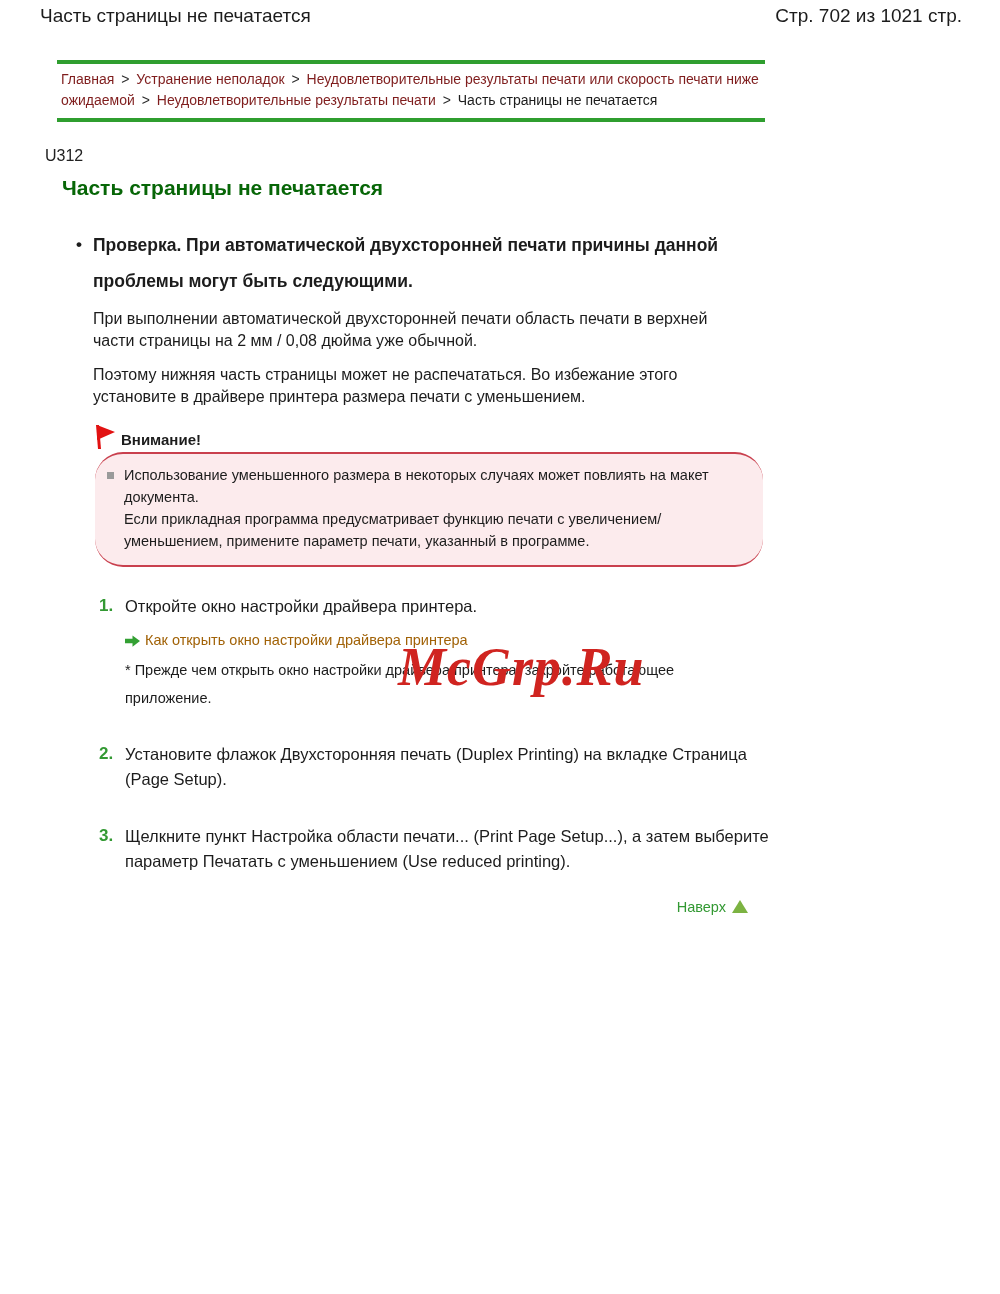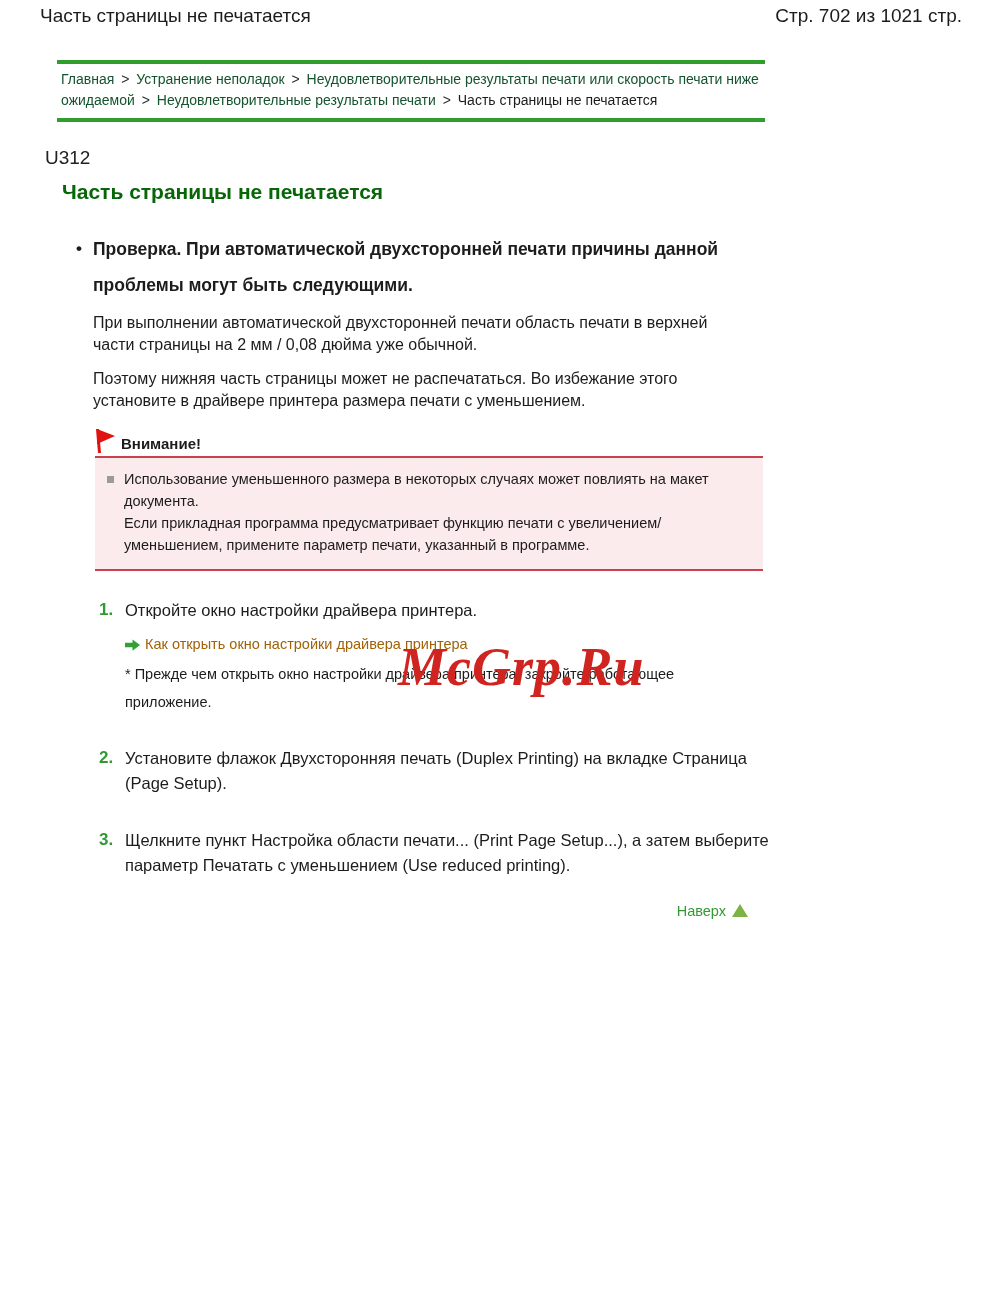--- a/index.html
+++ b/index.html
@@ -21,26 +21,26 @@
   
   .breadcrumb {
     margin: 33px 0 0 57px;
     width: 708px;
     border-top: 4px solid #2f9e2f;
     border-bottom: 4px solid #2f9e2f;
     padding: 5px 4px 7px 4px;
     font-size: 14px;
     line-height: 1.5;
   }
-  .crumb-link { color: #14532d; text-decoration: none; cursor: pointer; }
+  .crumb-link { color: #7f1d1d; text-decoration: none; cursor: pointer; }
   .crumb-current { color: #1c1c1c; }
   .crumb-sep { color: #2c2c2c; padding: 0 3px; }
 
   
-  .article-code { margin: 25px 0 0 45px; font-size: 19px; color: #222; }
+  .article-code { margin: 25px 0 0 45px; font-size: 16px; color: #222; }
   .page-title {
     margin: 11px 0 0 62px;
     font-size: 21px; font-weight: bold; color: #076607;
   }
 
   
   .check { margin: 27px 0 0 76px; }
   .check-head { display: flex; font-size: 17.5px; font-weight: bold; line-height: 36px; }
   .check-bullet { width: 17px; flex: none; font-size: 17px; }
   .check-heading { max-width: 638px; }
@@ -57,21 +57,21 @@
     display: flex; align-items: center;
     font-size: 15px; font-weight: bold;
     padding-bottom: 3px;
   }
   .flag-icon { width: 24px; height: 26px; margin: -6px 4px 0 -2px; flex: none; }
   .attention-body {
     border-top: 2px solid #c9404e;
     border-bottom: 2px solid #c9404e;
     background: #fcebed;
     padding: 10px 46px 13px 12px;
-    font-size: 14.5px; line-height: 22px;
+    font-size: 14.5px; line-height: 22px; border-radius: 28px;
   }
   .attention-item { display: flex; }
   .sq-bullet { width: 7px; height: 7px; background: #9a9a9a; margin: 8px 10px 0 0; flex: none; }
 
   
   .steps { margin-left: 99px; }
   .step { display: flex; margin-top: 27px; }
   .step-2 { margin-top: 30px; }
   .step-3 { margin-top: 32px; }
   .step-num { width: 26px; flex: none; color: #339933; font-weight: bold; font-size: 17px; line-height: 24px; }

